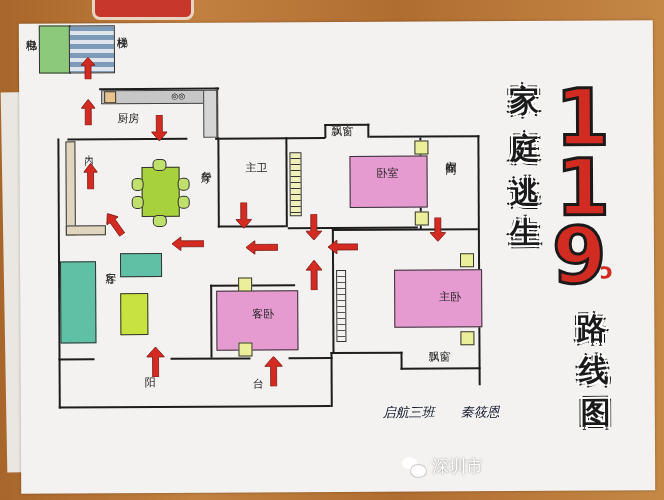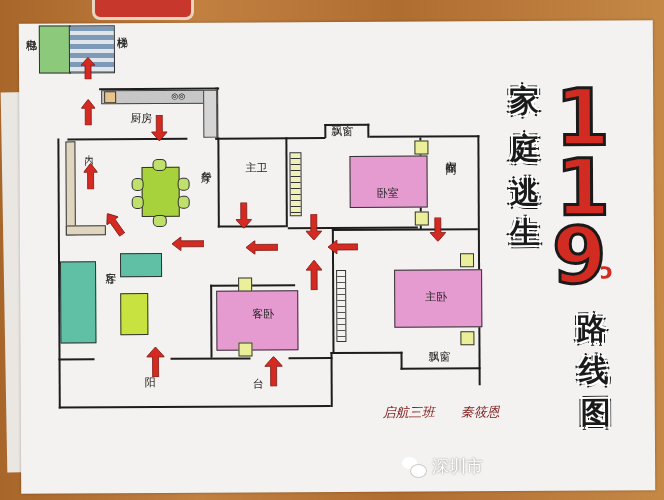--- a/index.html
+++ b/index.html
@@ -11,21 +11,21 @@
   .abs{position:absolute;}
   .wall{position:absolute;background:#1d1d1d;}
   .lbl{position:absolute;font-size:11px;color:#222;font-family:"DejaVu Serif",serif;line-height:1.05;}
   .vlbl{writing-mode:vertical-rl;letter-spacing:2px;}
   .arr{position:absolute;}
   .arr svg{display:block;}
   .title-char{position:absolute;font-family:"DejaVu Serif",serif;font-weight:bold;font-size:30px;color:#1a1a1a;text-shadow:0 0 0 #fff,2px 2px 0 #fff,-2px -2px 0 #fff,2px -2px 0 #fff,-2px 2px 0 #fff,3px 0 0 #111,-3px 0 0 #111,0 3px 0 #111,0 -3px 0 #111;}
   .num{position:absolute;font-family:"DejaVu Sans",sans-serif;font-weight:bold;font-size:78px;color:#d22c22;-webkit-text-stroke:3px #1a1a1a;line-height:1;}
   .bed{position:absolute;background:#e59ad0;border:1.5px solid #333;}
   .nightstand{position:absolute;width:12px;height:12px;background:#ecef9a;border:1px solid #333;}
-  .sign{position:absolute;font-size:13px;color:#7f1d1d;font-family:Liberation Sans, sans-serif;font-style:italic;}
+  .sign{position:absolute;font-size:13px;color:#0f172a;font-family:Liberation Sans, sans-serif;font-style:italic;}
   .watermark{position:absolute;left:402px;top:455px;display:flex;align-items:center;gap:6px;color:#fff;font-size:17px;text-shadow:0 0 2px rgba(0,0,0,.5);}
   .wechat{width:24px;height:20px;position:relative;}
   .wechat .b1{position:absolute;left:0;top:0;width:15px;height:12px;background:#fff;border-radius:50%;}
   .wechat .b2{position:absolute;left:8px;top:7px;width:15px;height:12px;background:#fff;border-radius:50%;border:1px solid #ccc;}
 </style>
 </head>
 <body>
 
 <div class="wood"></div>
 <div class="tray"></div>
@@ -64,21 +64,21 @@
   <div class="wall" style="left:38px;top:335px;width:36px;height:2px;"></div>
   <div class="wall" style="left:150px;top:335px;width:80px;height:2px;"></div>
   <div class="wall" style="left:268px;top:335px;width:44px;height:2px;"></div>
   <div class="wall" style="left:190px;top:262px;width:2px;height:73px;"></div>
   <div class="wall" style="left:190px;top:262px;width:85px;height:2px;"></div>
 
   <div class="abs" style="left:82px;top:67px;width:114px;height:12px;background:#c7c7c7;border:1px solid #444;"></div>
   <div class="abs" style="left:184px;top:67px;width:12px;height:46px;background:#d5d5d5;border:1px solid #444;"></div>
   <div class="abs" style="left:85px;top:68px;width:10px;height:10px;background:#e8c48c;border:1px solid #333;"></div>
   <div class="abs" style="left:152px;top:69px;font-size:8px;">◎◎</div>
-  <div class="lbl" style="left:98px;top:90px;margin-left:13px;">厨房</div>
+  <div class="lbl" style="left:98px;top:90px;">厨房</div>
 
   <div class="abs" style="left:46px;top:118px;width:8px;height:92px;background:#e0d6c0;border:1px solid #333;"></div>
   <div class="abs" style="left:46px;top:202px;width:38px;height:8px;background:#e0d6c0;border:1px solid #333;"></div>
   <div class="lbl vlbl" style="left:64px;top:124px;font-size:9px;">大门</div>
 
   <div class="abs" style="left:122px;top:144px;width:36px;height:48px;background:#a7d23c;border:1px solid #333;"></div>
   <div class="abs" style="left:133px;top:136px;width:12px;height:10px;background:#bfe06a;border:1px solid #333;border-radius:5px;"></div>
   <div class="abs" style="left:133px;top:192px;width:12px;height:10px;background:#bfe06a;border:1px solid #333;border-radius:5px;"></div>
   <div class="abs" style="left:112px;top:155px;width:10px;height:11px;background:#bfe06a;border:1px solid #333;border-radius:5px;"></div>
   <div class="abs" style="left:112px;top:173px;width:10px;height:11px;background:#bfe06a;border:1px solid #333;border-radius:5px;"></div>
@@ -88,39 +88,39 @@
 
   <div class="lbl" style="left:226px;top:140px;">主卫</div>
 
   <div class="abs" style="left:270px;top:130px;width:10px;height:62px;background:repeating-linear-gradient(180deg,#eff0b8 0 5px,#333 5px 6px);border:1px solid #333;"></div>
 
   <div class="lbl" style="left:312px;top:104px;">飘窗</div>
 
   <div class="bed" style="left:330px;top:134px;width:76px;height:50px;"></div>
   <div class="nightstand" style="left:395px;top:119px;"></div>
   <div class="nightstand" style="left:395px;top:190px;"></div>
-  <div class="lbl" style="left:357px;top:166px;text-align:right;">卧室</div>
+  <div class="lbl" style="left:357px;top:146px;text-align:right;">卧室</div>
 
   <div class="lbl vlbl" style="left:425px;top:130px;">衣帽间</div>
 
   <div class="abs" style="left:40px;top:238px;width:34px;height:80px;background:#5fc0a6;border:1px solid #333;"></div>
   <div class="abs" style="left:100px;top:230px;width:40px;height:22px;background:#5fc0a6;border:1px solid #333;"></div>
   <div class="abs" style="left:100px;top:270px;width:26px;height:40px;background:#c8e240;border:1px solid #333;"></div>
   <div class="lbl vlbl" style="left:84px;top:240px;">客厅</div>
 
   <div class="bed" style="left:196px;top:268px;width:80px;height:58px;"></div>
   <div class="nightstand" style="left:218px;top:255px;"></div>
   <div class="nightstand" style="left:218px;top:320px;"></div>
   <div class="lbl" style="left:232px;top:286px;">客卧</div>
 
   <div class="abs" style="left:316px;top:248px;width:8px;height:70px;background:repeating-linear-gradient(180deg,#f3f2f0 0 5px,#555 5px 6px);border:1px solid #333;"></div>
   <div class="bed" style="left:374px;top:248px;width:86px;height:56px;"></div>
   <div class="nightstand" style="left:440px;top:232px;"></div>
   <div class="nightstand" style="left:440px;top:310px;"></div>
-  <div class="lbl" style="left:405px;top:270px;">主卧</div>
+  <div class="lbl" style="left:419px;top:270px;">主卧</div>
   <div class="lbl" style="left:408px;top:330px;">飘窗</div>
 
   <div class="lbl" style="left:124px;top:354px;">阳</div>
   <div class="lbl" style="left:232px;top:356px;">台</div>
 
   <div class="arr" style="left:62px;top:34px;">
       <svg width="14" height="22" viewBox="0 0 14 22">
         <path d="M7 0 L14 8 L10 8 L10 22 L4 22 L4 8 L0 8Z" fill="#d42a22" stroke="#7a1a14" stroke-width=".8"></path>
       </svg>
     </div>

